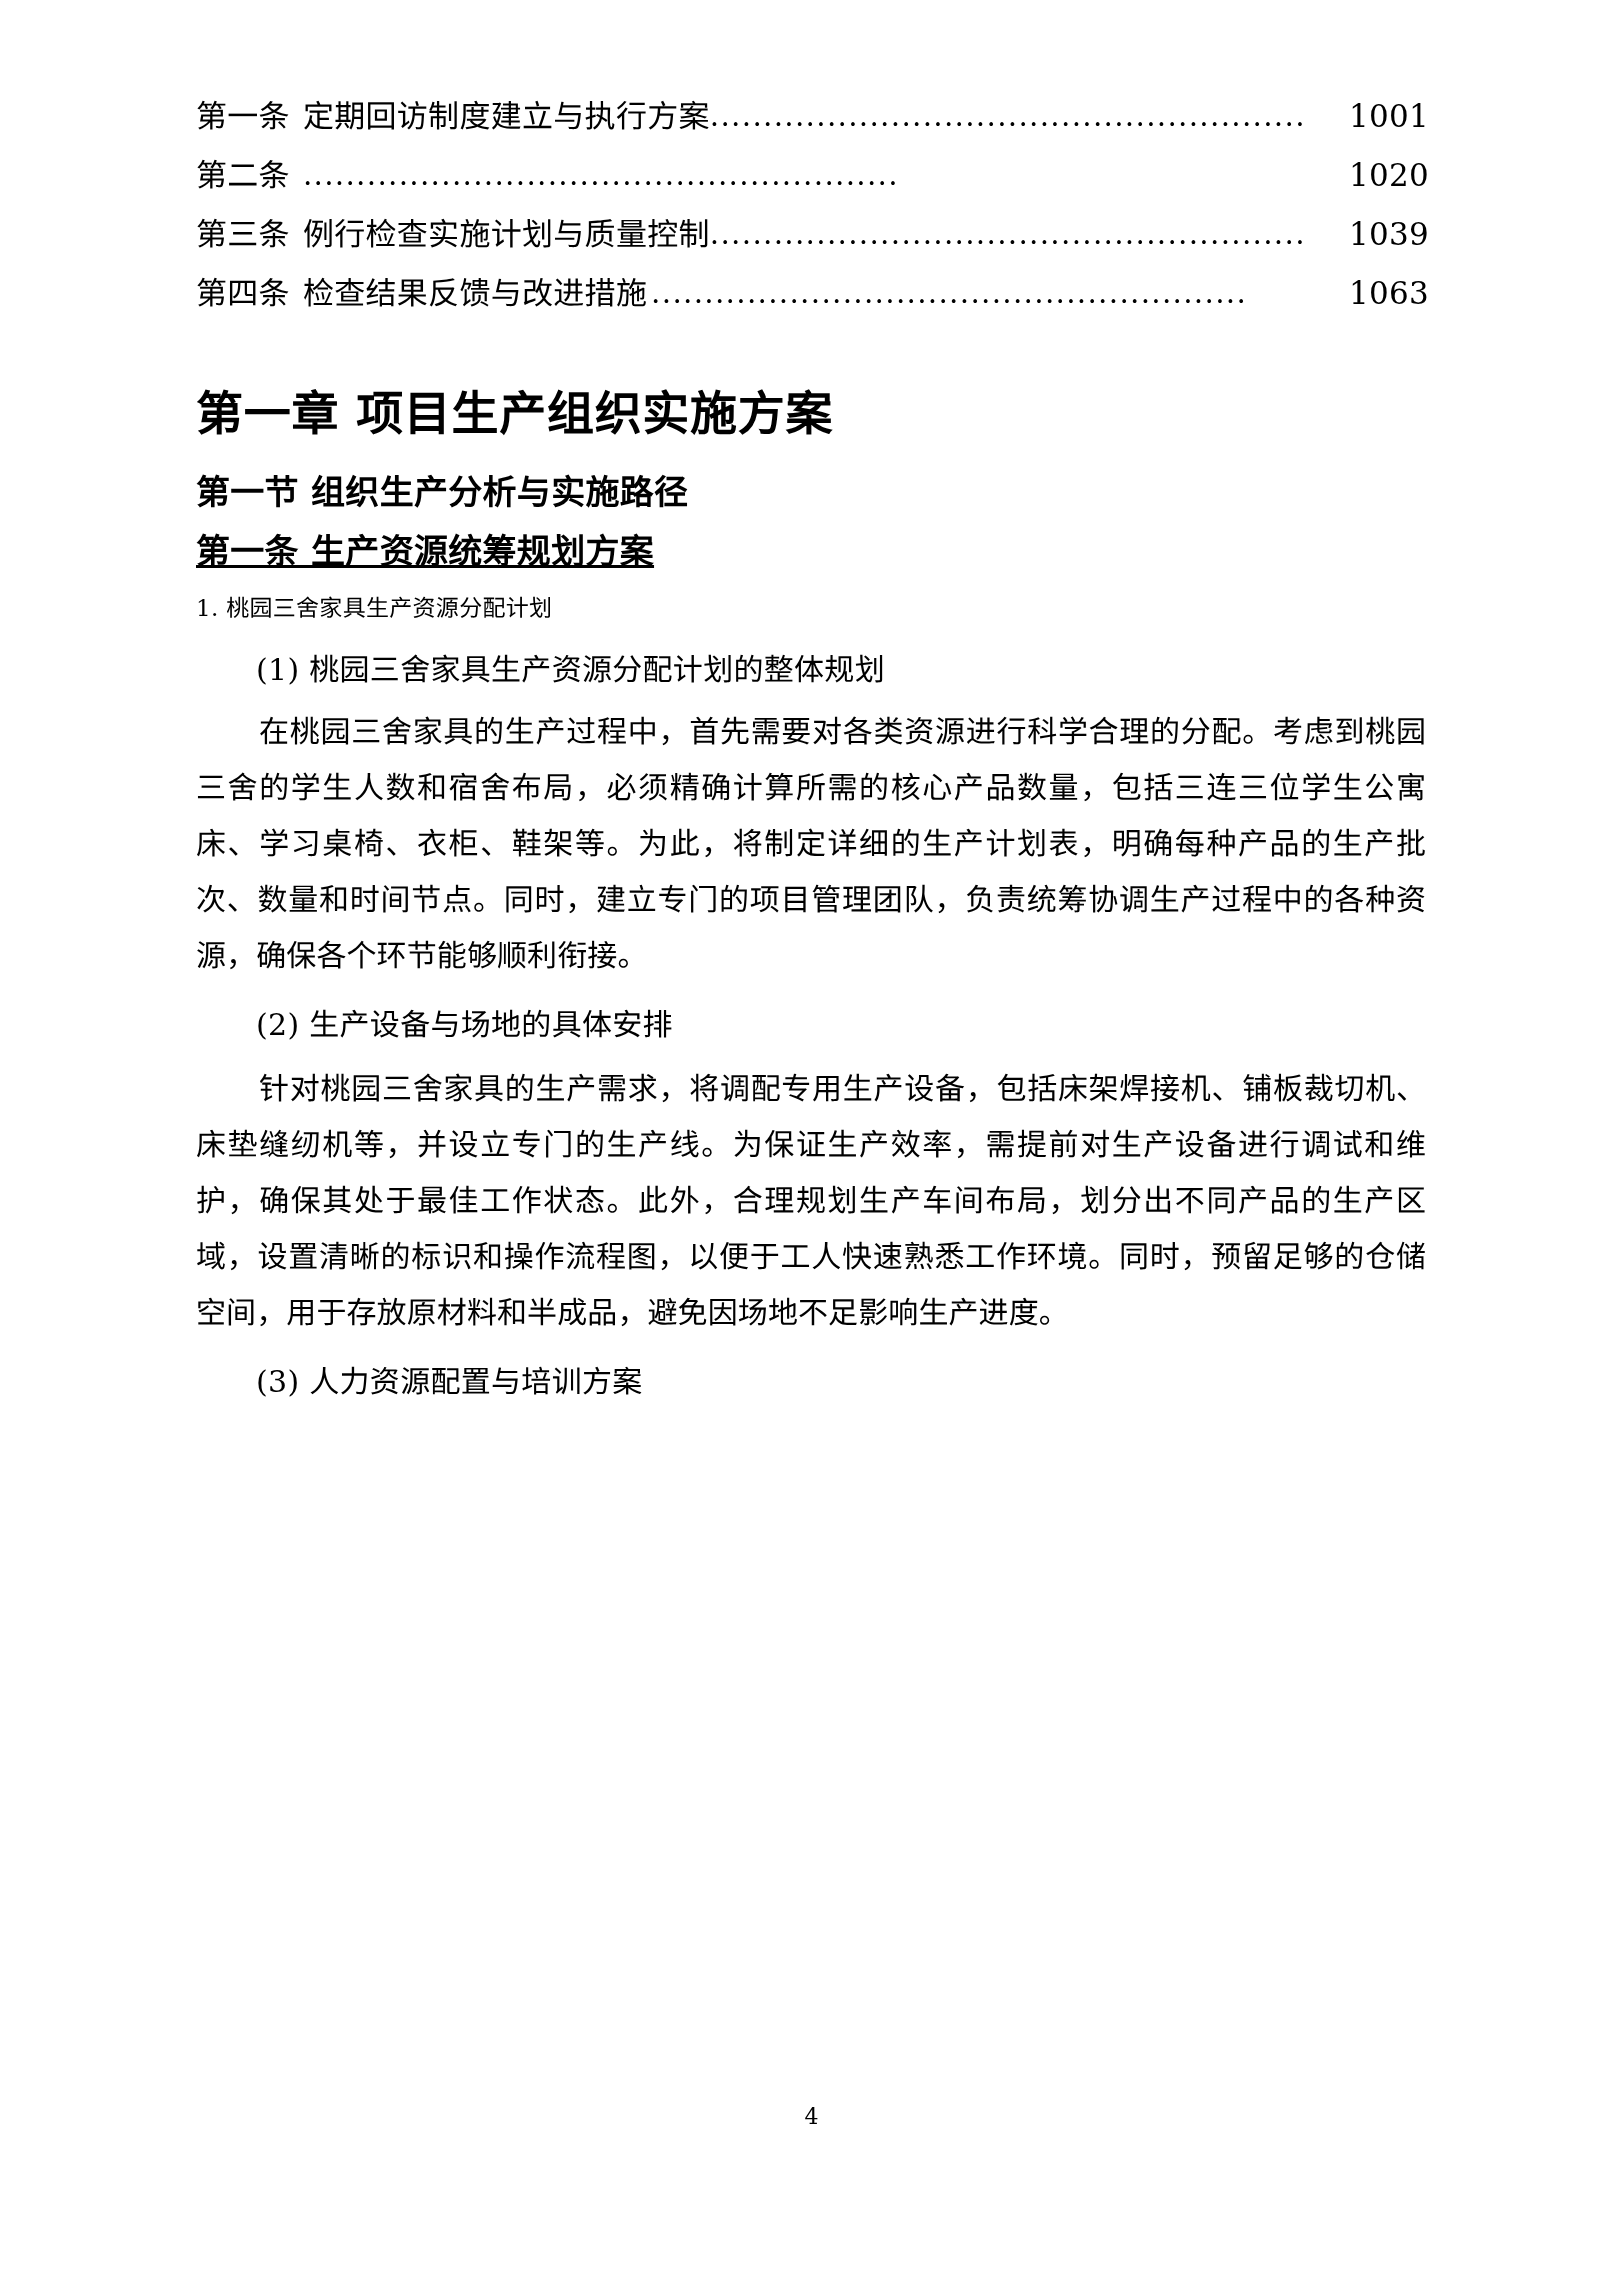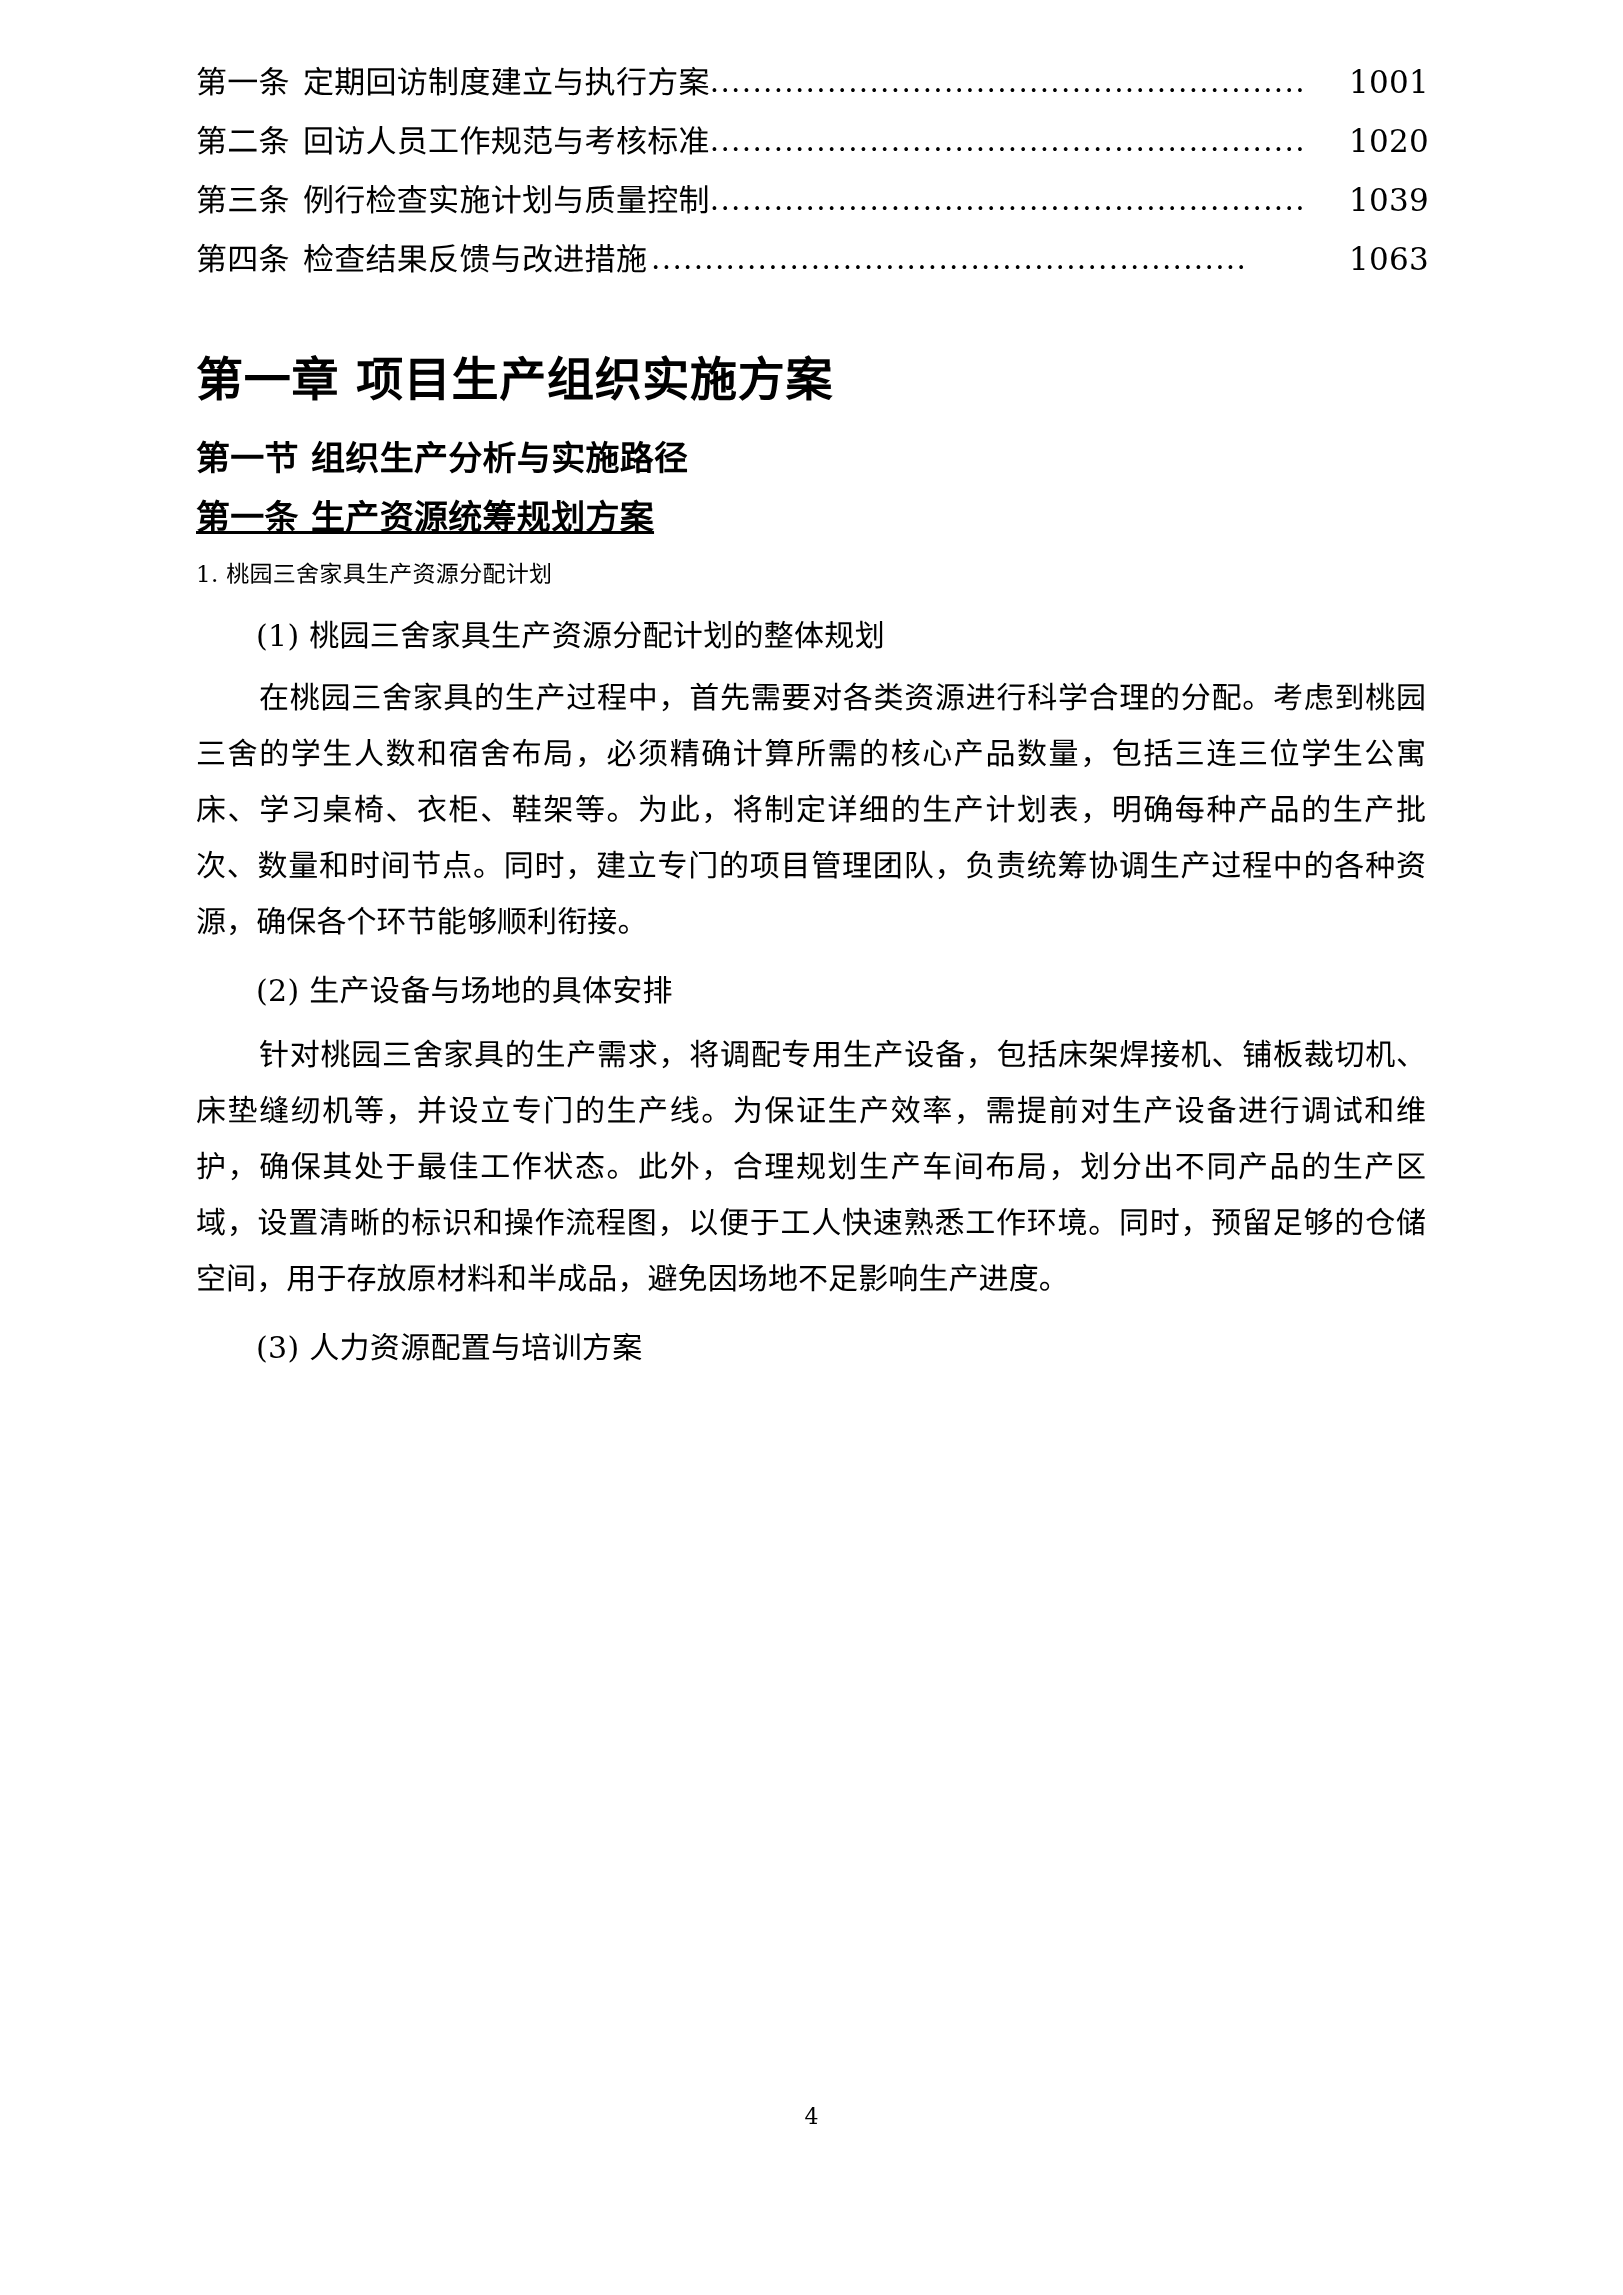--- a/index.html
+++ b/index.html
@@ -20,21 +20,21 @@
   }
   .content {
     position: absolute;
     left: 196px;
     top: 0;
     width: 1233px;
   }
 
   
   .toc {
-    padding-top: 63px;
+    padding-top: 97px;
   }
   .toc-entry {
     display: flex;
     align-items: baseline;
     font-size: 31px;
     line-height: 38px;
     margin: 0 0 20px 0;
     padding-left: 0;
     white-space: nowrap;
   }
@@ -147,21 +147,20 @@
         <span class="toc-num">第一条</span>
         <span class="toc-gap"></span>
         <span class="toc-title">定期回访制度建立与执行方案</span>
         <span class="toc-dots">........................................................</span>
         <span class="toc-page">1001</span>
       </div>
 
       <div class="toc-entry">
         <span class="toc-num">第二条</span>
         <span class="toc-gap"></span>
-        <span class="toc-title">回访人员工作规范与考核标准</span>
         <span class="toc-dots">........................................................</span>
         <span class="toc-page">1020</span>
       </div>
 
       <div class="toc-entry">
         <span class="toc-num">第三条</span>
         <span class="toc-gap"></span>
         <span class="toc-title">例行检查实施计划与质量控制</span>
         <span class="toc-dots">........................................................</span>
         <span class="toc-page">1039</span>

